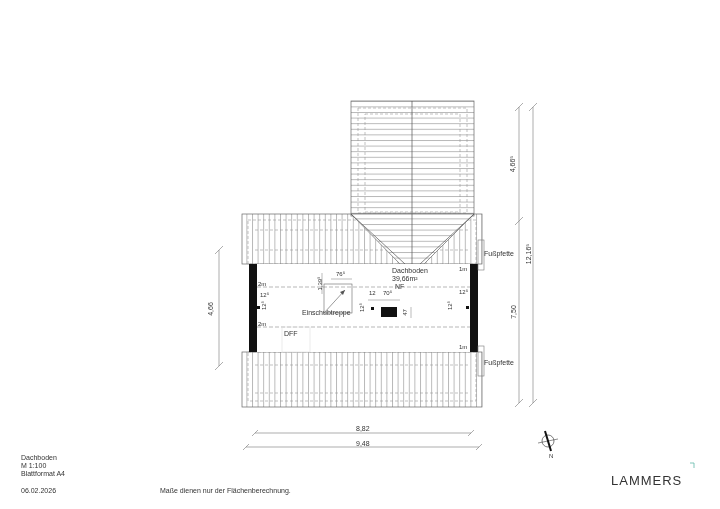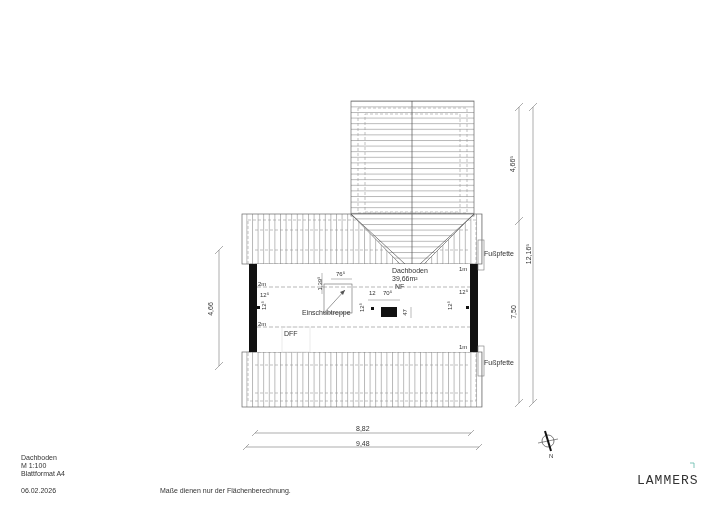--- a/index.html
+++ b/index.html
@@ -137,13 +137,13 @@
 <div class="abs t" style="left:505px;top:160px;transform:rotate(-90deg);">4,66⁵</div>
 <div class="abs t" style="left:507px;top:308px;transform:rotate(-90deg);">7,50</div>
 <div class="abs t" style="left:519px;top:250px;transform:rotate(-90deg);">12,16⁵</div>
 
 <div class="abs t" style="left:21px;top:454px;">Dachboden</div>
 <div class="abs t" style="left:21px;top:462px;">M 1:100</div>
 <div class="abs t" style="left:21px;top:470px;">Blattformat A4</div>
 <div class="abs t" style="left:21px;top:487px;">06.02.2026</div>
 <div class="abs t" style="left:160px;top:487px;">Maße dienen nur der Flächenberechnung.</div>
 <div class="abs t6" style="left:549px;top:453px;">N</div>
-<div class="abs brand" style="left:637px;top:473px;font-family:Liberation Mono, monospace;">LAMMERS</div>
+<div class="abs brand" style="left:611px;top:473px;">LAMMERS</div>
 
 </body></html>

